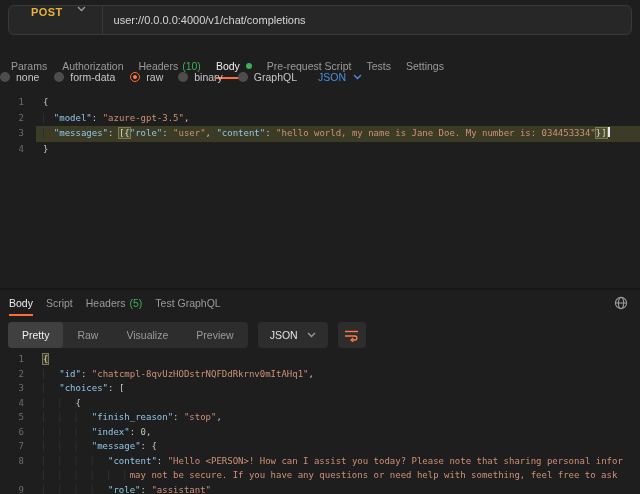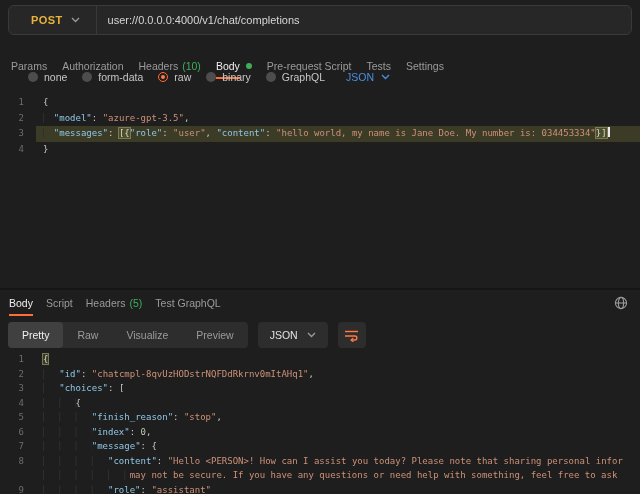--- a/index.html
+++ b/index.html
@@ -7,42 +7,42 @@
   .app{
     position:relative; width:640px; height:494px; overflow:hidden;
     background:#1e1e1e; font-family:"Liberation Sans",sans-serif; color:#c9c9c9;
   }
   
   .url-row{
     position:absolute; top:5px; left:8px; right:8px; height:30px;
     background:#272727; border:1px solid #3a3a3a; border-radius:6px;
     display:flex; align-items:center; overflow:hidden;
   }
-  .method{ display:flex; align-items:center; gap:8px; padding:0 16px 0 22px; height:100%; cursor:pointer; }
+  .method{ display:flex; align-items:flex-start; gap:14px; padding:0 16px 0 22px; height:100%; cursor:pointer; }
   .method-label{ color:#e8b339; font-weight:bold; font-size:11px; letter-spacing:.4px; }
   .vdiv{ width:1px; height:30px; background:#3a3a3a; flex:none; }
   .url-text{ padding-left:11px; font-size:11px; color:#d6d6d6; white-space:nowrap; }
   .chev{ display:inline-block; }
   
   .tabs{ position:absolute; left:0; right:0; display:flex; align-items:center; font-size:10.5px; color:#9b9b9b; }
   .req-tabs{ top:54px; height:24px; padding-left:11px; gap:15px; }
   .resp-tabs{ top:291px; height:24px; padding-left:9px; gap:13px; }
   .tab{ position:relative; display:flex; align-items:center; cursor:pointer; white-space:nowrap; }
   .tab .cnt{ color:#3fae5a; margin-left:4px; }
   .tab.active{ color:#ededed; }
   .tab-label{ position:relative; display:inline-block; }
   .tab.active .tab-label::after{
     content:""; position:absolute; left:0; right:0; bottom:-7px; height:2px; background:#ff6c37;
   }
   .dot{ width:6px; height:6px; border-radius:50%; background:#3fae5a; display:inline-block; margin-left:6px; }
   .globe{ margin-left:auto; margin-right:12px; display:flex; align-items:center; cursor:pointer; }
   
   .body-type-row{
     position:absolute; top:66px; left:0; right:0; height:22px;
-    display:flex; align-items:center; padding-left:28px; gap:15px;
+    display:flex; align-items:center; padding-left:0; gap:15px;
     font-size:10.5px; color:#c7c7c7;
   }
   .radio-item{ display:flex; align-items:center; gap:6px; cursor:pointer; }
   .radio{ width:10px; height:10px; border-radius:50%; background:#4d4d4d; flex:none; position:relative; }
   .radio.sel{ background:transparent; border:1.5px solid #ff6c37; }
   .radio.sel::after{ content:""; position:absolute; left:50%; top:50%; width:4px; height:4px;
     margin:-2px 0 0 -2px; border-radius:50%; background:#ff7a45; }
   .lang-req{ display:flex; align-items:center; gap:7px; color:#4a90e2; margin-left:6px; cursor:pointer; font-size:10.5px; }
   
   .resp-toolbar{ position:absolute; top:322px; left:8px; right:8px; height:26px; display:flex; align-items:center; gap:10px; }

